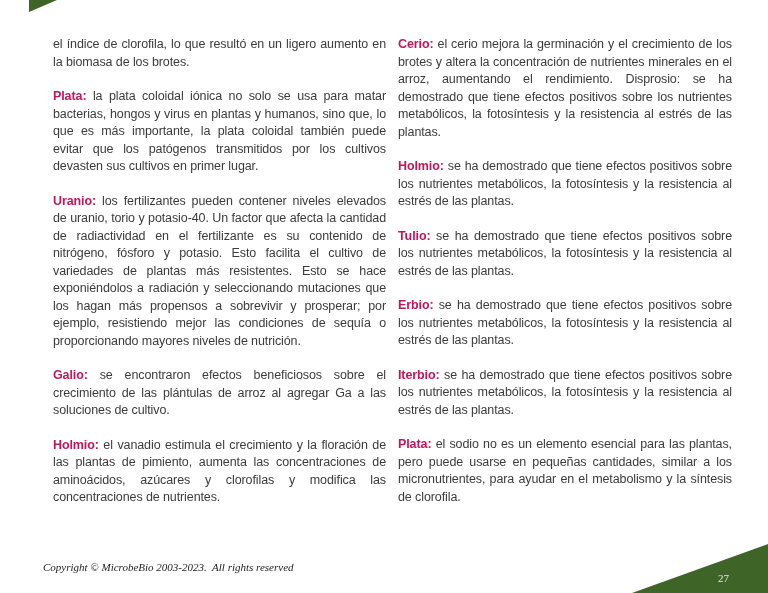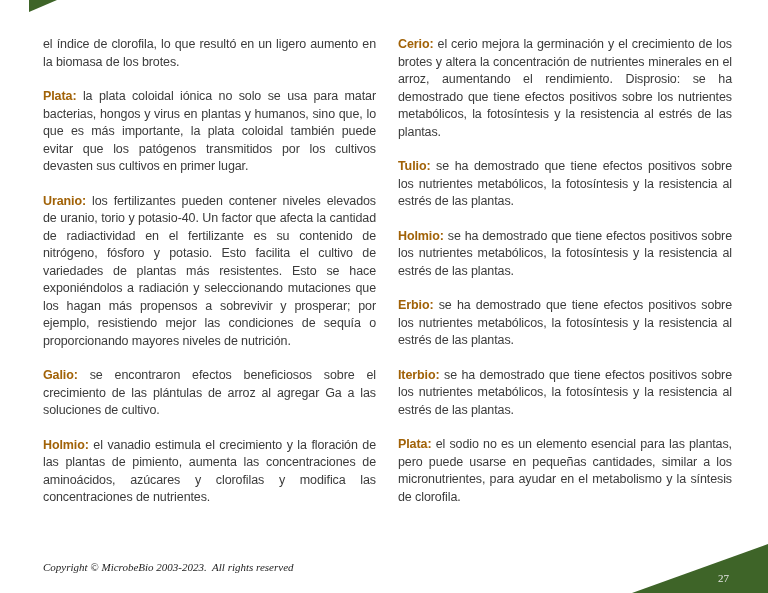--- a/index.html
+++ b/index.html
@@ -16,33 +16,33 @@
   }
   .page {
     position: absolute;
     inset: 0;
     background: #ffffff;
   }
   .col {
     position: absolute;
     top: 36px;
   }
-  .col-left  { left: 43px;  width: 333px; }
+  .col-left  { left: 53px;  width: 333px; }
   .col-right { left: 398px; width: 334px; }
   .para {
     margin: 0 0 17px 0;
     text-align: justify;
     font-size: 12.5px;
     line-height: 17.5px;
     color: #3b3b3b;
     letter-spacing: -0.1px;
   }
   .para b {
     font-weight: 700;
-    color: #a16207;
+    color: #be185d;
   }
   .footer-copyright {
     position: absolute;
     left: 43px;
     top: 561px;
     font-family: "Liberation Serif", serif;
     font-style: italic;
     font-size: 11px;
     color: #222222;
   }
@@ -83,22 +83,22 @@
   <div class="col col-left">
     <p class="para"><b></b><span>el índice de clorofila, lo que resultó en un ligero aumento en la biomasa de los brotes.</span></p>
     <p class="para"><b>Plata:</b><span> la plata coloidal iónica no solo se usa para matar bacterias, hongos y virus en plantas y humanos, sino que, lo que es más importante, la plata coloidal también puede evitar que los patógenos transmitidos por los cultivos devasten sus cultivos en primer lugar.</span></p>
     <p class="para"><b>Uranio:</b><span> los fertilizantes pueden contener niveles elevados de uranio, torio y potasio-40. Un factor que afecta la cantidad de radiactividad en el fertilizante es su contenido de nitrógeno, fósforo y potasio. Esto facilita el cultivo de variedades de plantas más resistentes. Esto se hace exponiéndolos a radiación y seleccionando mutaciones que los hagan más propensos a sobrevivir y prosperar; por ejemplo, resistiendo mejor las condiciones de sequía o proporcionando mayores niveles de nutrición.</span></p>
     <p class="para"><b>Galio:</b><span> se encontraron efectos beneficiosos sobre el crecimiento de las plántulas de arroz al agregar Ga a las soluciones de cultivo.</span></p>
     <p class="para"><b>Holmio:</b><span> el vanadio estimula el crecimiento y la floración de las plantas de pimiento, aumenta las concentraciones de aminoácidos, azúcares y clorofilas y modifica las concentraciones de nutrientes.</span></p>
   </div>
 
   <div class="col col-right">
     <p class="para"><b>Cerio:</b><span> el cerio mejora la germinación y el crecimiento de los brotes y altera la concentración de nutrientes minerales en el arroz, aumentando el rendimiento. Disprosio: se ha demostrado que tiene efectos positivos sobre los nutrientes metabólicos, la fotosíntesis y la resistencia al estrés de las plantas.</span></p>
+    <p class="para"><b>Holmio:</b><span> se ha demostrado que tiene efectos positivos sobre los nutrientes metabólicos, la fotosíntesis y la resistencia al estrés de las plantas.</span></p>
     <p class="para"><b>Tulio:</b><span> se ha demostrado que tiene efectos positivos sobre los nutrientes metabólicos, la fotosíntesis y la resistencia al estrés de las plantas.</span></p>
-    <p class="para"><b>Holmio:</b><span> se ha demostrado que tiene efectos positivos sobre los nutrientes metabólicos, la fotosíntesis y la resistencia al estrés de las plantas.</span></p>
     <p class="para"><b>Erbio:</b><span> se ha demostrado que tiene efectos positivos sobre los nutrientes metabólicos, la fotosíntesis y la resistencia al estrés de las plantas.</span></p>
     <p class="para"><b>Iterbio:</b><span> se ha demostrado que tiene efectos positivos sobre los nutrientes metabólicos, la fotosíntesis y la resistencia al estrés de las plantas.</span></p>
     <p class="para"><b>Plata:</b><span> el sodio no es un elemento esencial para las plantas, pero puede usarse en pequeñas cantidades, similar a los micronutrientes, para ayudar en el metabolismo y la síntesis de clorofila.</span></p>
   </div>
 
   <div class="footer-copyright">Copyright © MicrobeBio 2003-2023.&nbsp; All rights reserved</div>
 
   <div class="corner-triangle"></div>
   <div class="page-number">27</div>
 

